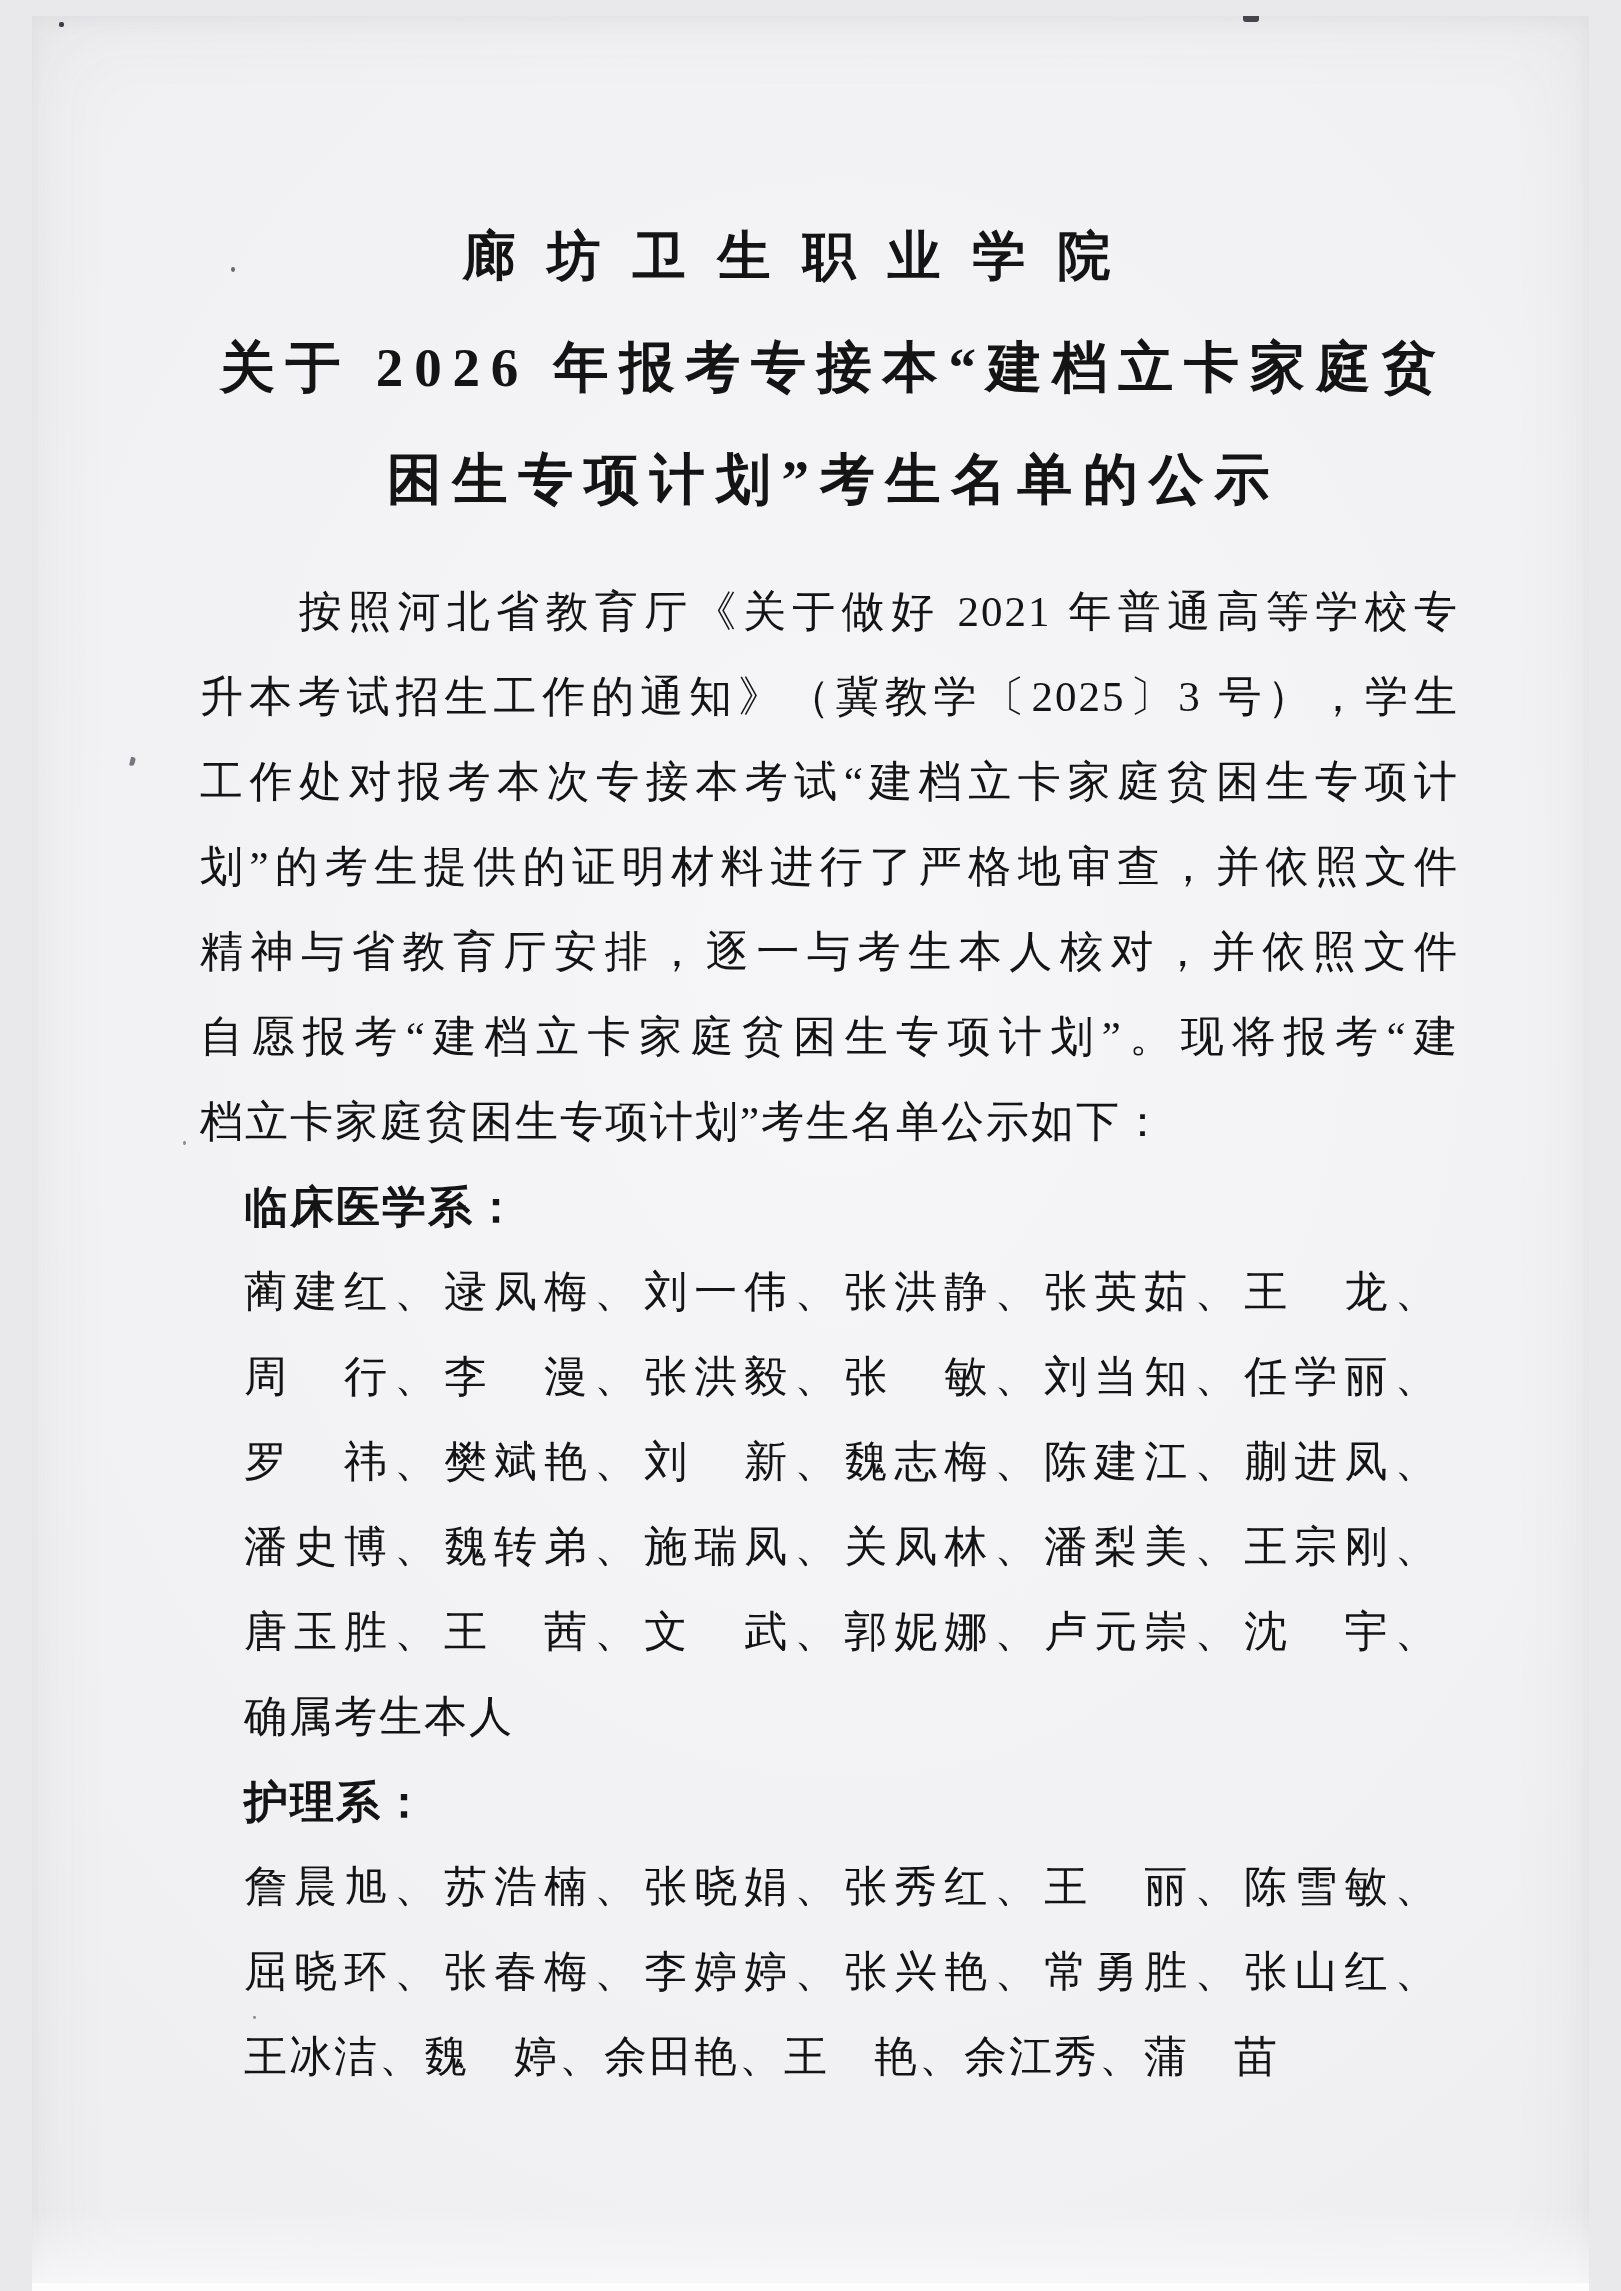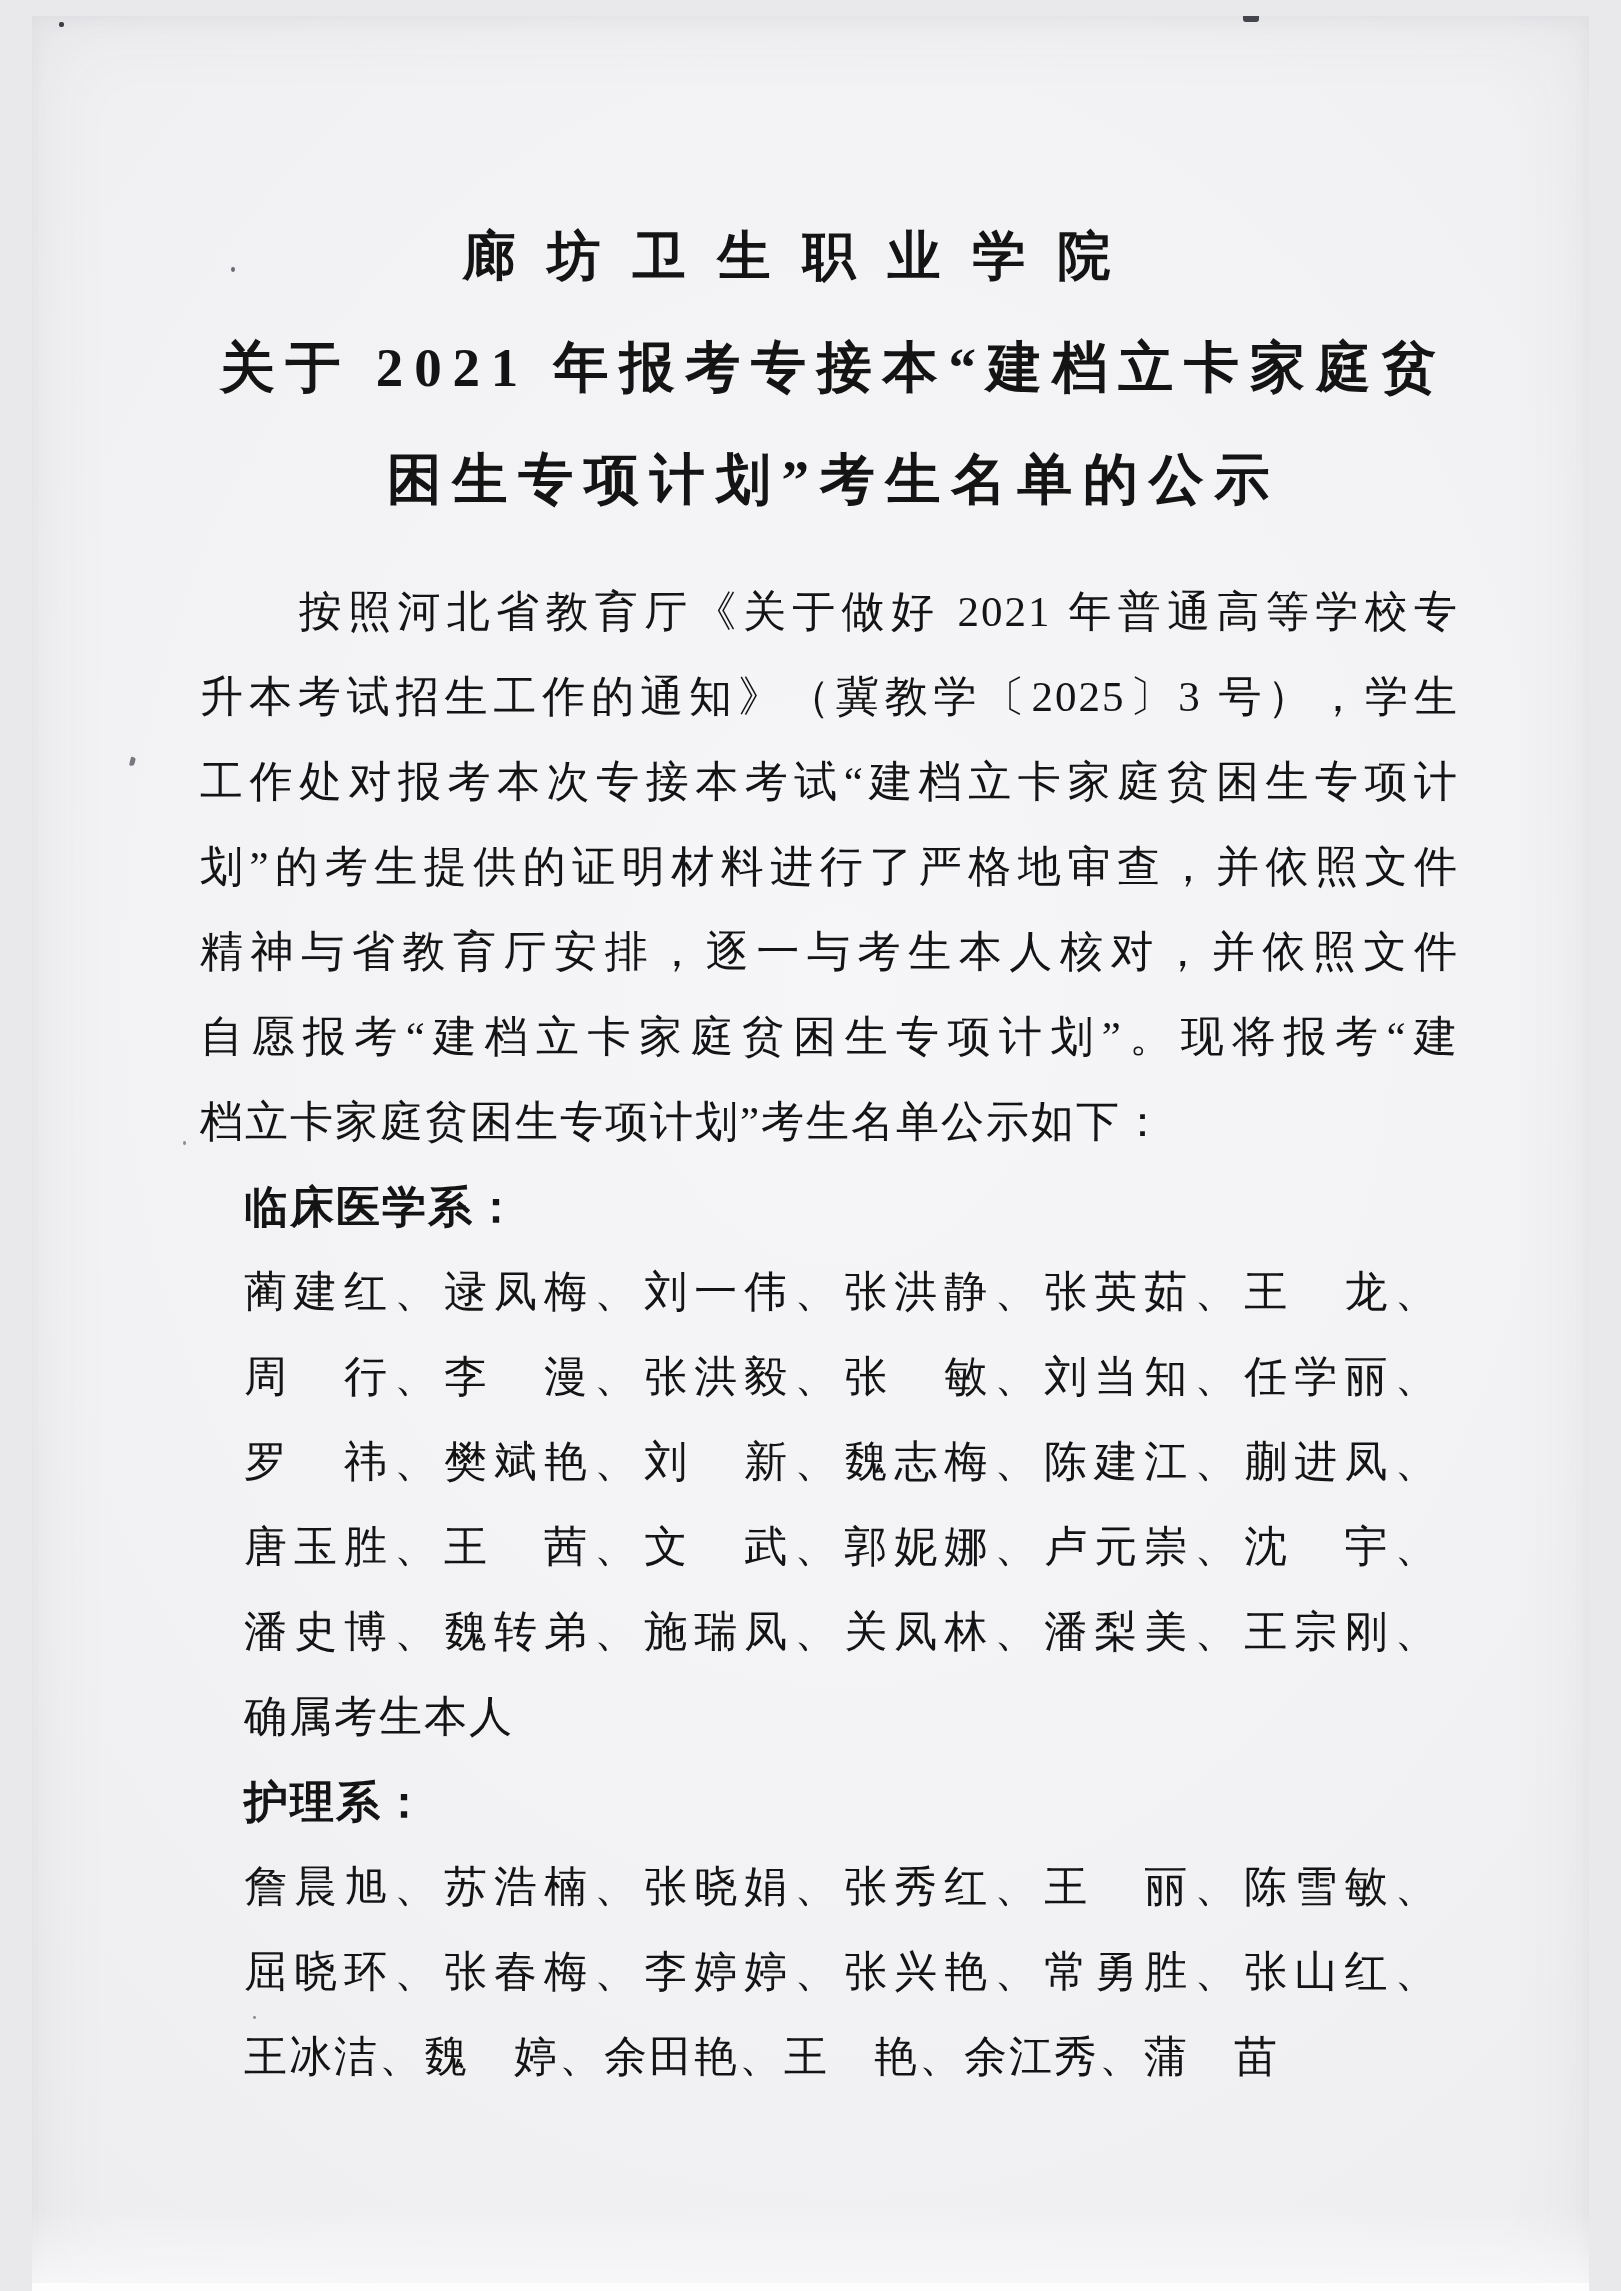--- a/index.html
+++ b/index.html
@@ -108,39 +108,39 @@
   .mark-top-a { position: absolute; left: 26.5px; top: 5.9px; width: 5.9px; height: 4.9px; background: #3c3c44; border-radius: 2px; }
   .mark-top-b { position: absolute; left: 1211px; top: 0; width: 15.7px; height: 5.9px; background: #45454d; border-radius: 0 0 2.9px 2.9px; }
 </style>
 </head>
 <body>
 
 <div class="paper">
 
   <div class="title-block">
     <div class="doc-title">廊坊卫生职业学院</div>
-    <div class="doc-subtitle">关于 2021 年报考专接本“建档立卡家庭贫</div>
+    <div class="doc-subtitle">关于 2026 年报考专接本“建档立卡家庭贫</div>
     <div class="doc-subtitle">困生专项计划”考生名单的公示</div>
   </div>
 
   <div class="text-column">
     <div class="bline">　　按照河北省教育厅《关于做好 2021 年普通高等学校专</div>
     <div class="bline">升本考试招生工作的通知》（冀教学〔2025〕3 号），学生</div>
     <div class="bline">工作处对报考本次专接本考试“建档立卡家庭贫困生专项计</div>
     <div class="bline">划”的考生提供的证明材料进行了严格地审查，并依照文件</div>
     <div class="bline">精神与省教育厅安排，逐一与考生本人核对，并依照文件</div>
     <div class="bline">自愿报考“建档立卡家庭贫困生专项计划”。现将报考“建</div>
     <div class="bline last">档立卡家庭贫困生专项计划”考生名单公示如下：</div>
 
     <div class="sec-head">临床医学系：</div>
     <div class="nline">蔺建红、逯凤梅、刘一伟、张洪静、张英茹、王　龙、</div>
     <div class="nline">周　行、李　漫、张洪毅、张　敏、刘当知、任学丽、</div>
     <div class="nline">罗　祎、樊斌艳、刘　新、魏志梅、陈建江、蒯进凤、</div>
+    <div class="nline">潘史博、魏转弟、施瑞凤、关凤林、潘梨美、王宗刚、</div>
     <div class="nline">唐玉胜、王　茜、文　武、郭妮娜、卢元崇、沈　宇、</div>
-    <div class="nline">潘史博、魏转弟、施瑞凤、关凤林、潘梨美、王宗刚、</div>
     <div class="nline last">确属考生本人</div>
 
     <div class="sec-head">护理系：</div>
     <div class="nline">詹晨旭、苏浩楠、张晓娟、张秀红、王　丽、陈雪敏、</div>
     <div class="nline">屈晓环、张春梅、李婷婷、张兴艳、常勇胜、张山红、</div>
     <div class="nline last">王冰洁、魏　婷、余田艳、王　艳、余江秀、蒲　苗</div>
   </div>
 
   <div class="scan-bottom-band"></div>
   <div class="scan-bottom-strip"></div>

